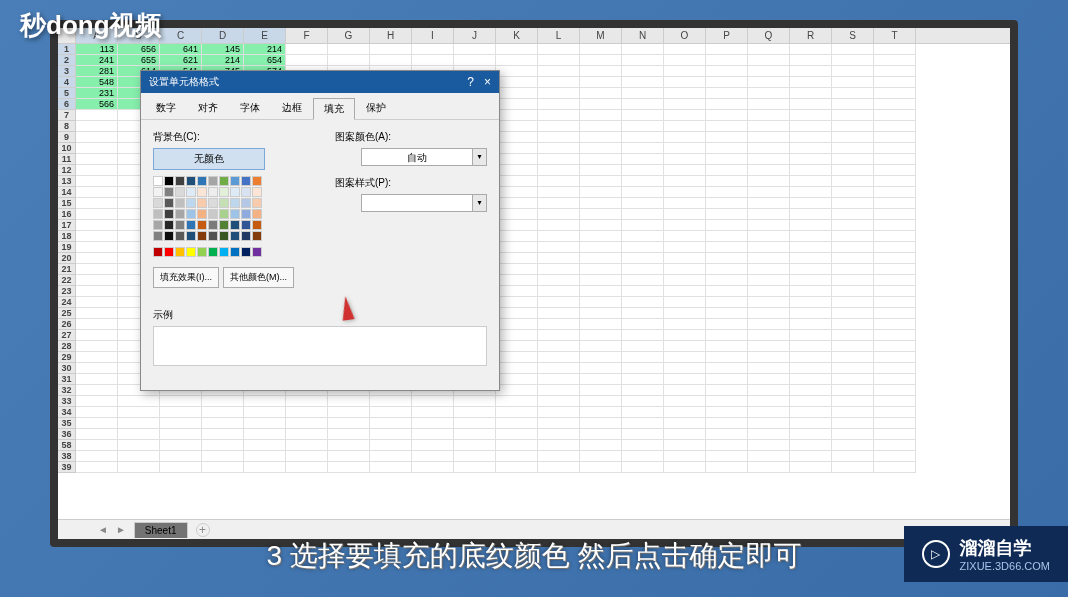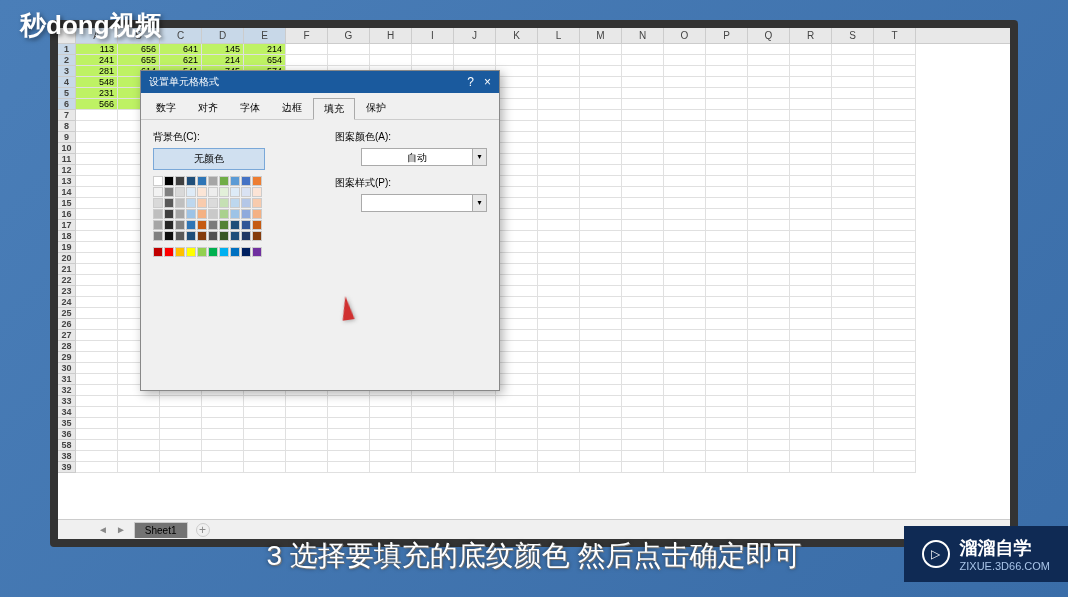--- a/index.html
+++ b/index.html
@@ -13,21 +13,21 @@
     .spreadsheet-area { background: white; width: 100%; height: 100%; position: relative; overflow: hidden; }
     
     .sheet-grid { position: absolute; top: 0; left: 0; right: 0; }
     .col-headers { display: flex; background: #e8e8e8; border-bottom: 1px solid #ccc; height: 16px; font-size: 10px; }
     .corner { width: 18px; border-right: 1px solid #ccc; background: #e8e8e8; }
     .col-header { width: 42px; text-align: center; border-right: 1px solid #ccc; color: #444; line-height: 16px; }
     
     .row { display: flex; height: 11px; font-size: 9px; }
     .row-header { width: 18px; text-align: center; background: #e8e8e8; border-right: 1px solid #ccc; border-bottom: 1px solid #ccc; color: #444; font-weight: bold; line-height: 11px; }
     .cell { width: 42px; border-right: 1px solid #e0e0e0; border-bottom: 1px solid #e0e0e0; text-align: right; padding-right: 3px; line-height: 11px; }
-    .cell.selected { background: #bef264; }
+    .cell.selected { background: #86efac; }
     .row-header.sel { background: #c8d8e8; }
     .col-header.sel { background: #c8d8e8; }
     
     .sheet-tabs { position: absolute; bottom: 0; left: 0; right: 0; height: 20px; background: #f0f0f0; border-top: 1px solid #ccc; display: flex; align-items: center; padding-left: 40px; }
     .tab-nav { font-size: 10px; color: #888; margin-right: 8px; }
     .tab { padding: 2px 10px; font-size: 10px; background: #737373; border: 1px solid #ccc; border-bottom: none; }
     .tab-add { margin-left: 8px; font-size: 12px; color: #888; cursor: pointer; width: 14px; height: 14px; border: 1px solid #ccc; text-align: center; line-height: 12px; border-radius: 50%; }
     
     
     .dialog { position: absolute; top: 70px; left: 140px; width: 360px; background: #f0f0f0; border: 1px solid #888; box-shadow: 3px 3px 10px rgba(0,0,0,0.3); font-size: 11px; }
@@ -1106,33 +1106,41 @@
             <div class="swatch" style="background: rgb(255, 0, 0);"></div>
             <div class="swatch" style="background: rgb(255, 192, 0);"></div>
             <div class="swatch" style="background: rgb(255, 255, 0);"></div>
             <div class="swatch" style="background: rgb(146, 208, 80);"></div>
             <div class="swatch" style="background: rgb(0, 176, 80);"></div>
             <div class="swatch" style="background: rgb(0, 176, 240);"></div>
             <div class="swatch" style="background: rgb(0, 112, 192);"></div>
             <div class="swatch" style="background: rgb(0, 32, 96);"></div>
             <div class="swatch" style="background: rgb(112, 48, 160);"></div>
           </div>
+        <div class="effect-btns">
+          <div class="effect-btn">填充效果(I)...</div>
+          <div class="effect-btn">其他颜色(M)...</div>
+        </div>
       </div>
       <div class="dialog-col">
         <span class="lbl">图案颜色(A):</span>
         <div class="combo">
           <div class="combo-input">自动</div>
           <div class="combo-btn">▾</div>
         </div>
         <span class="lbl">图案样式(P):</span>
         <div class="combo">
           <div class="combo-input"></div>
           <div class="combo-btn">▾</div>
         </div>
       </div>
+    </div>
+    <div class="sample-area">
+      <span class="lbl">示例</span>
+      <div class="sample-box"></div>
     </div>
   </div>
   <div class="cursor-arrow">
     <div class="red-ptr"></div>
   </div>
 </div>
 
 <div class="bottom-banner">3 选择要填充的底纹颜色 然后点击确定即可</div>
 
 <div class="brand-badge">

